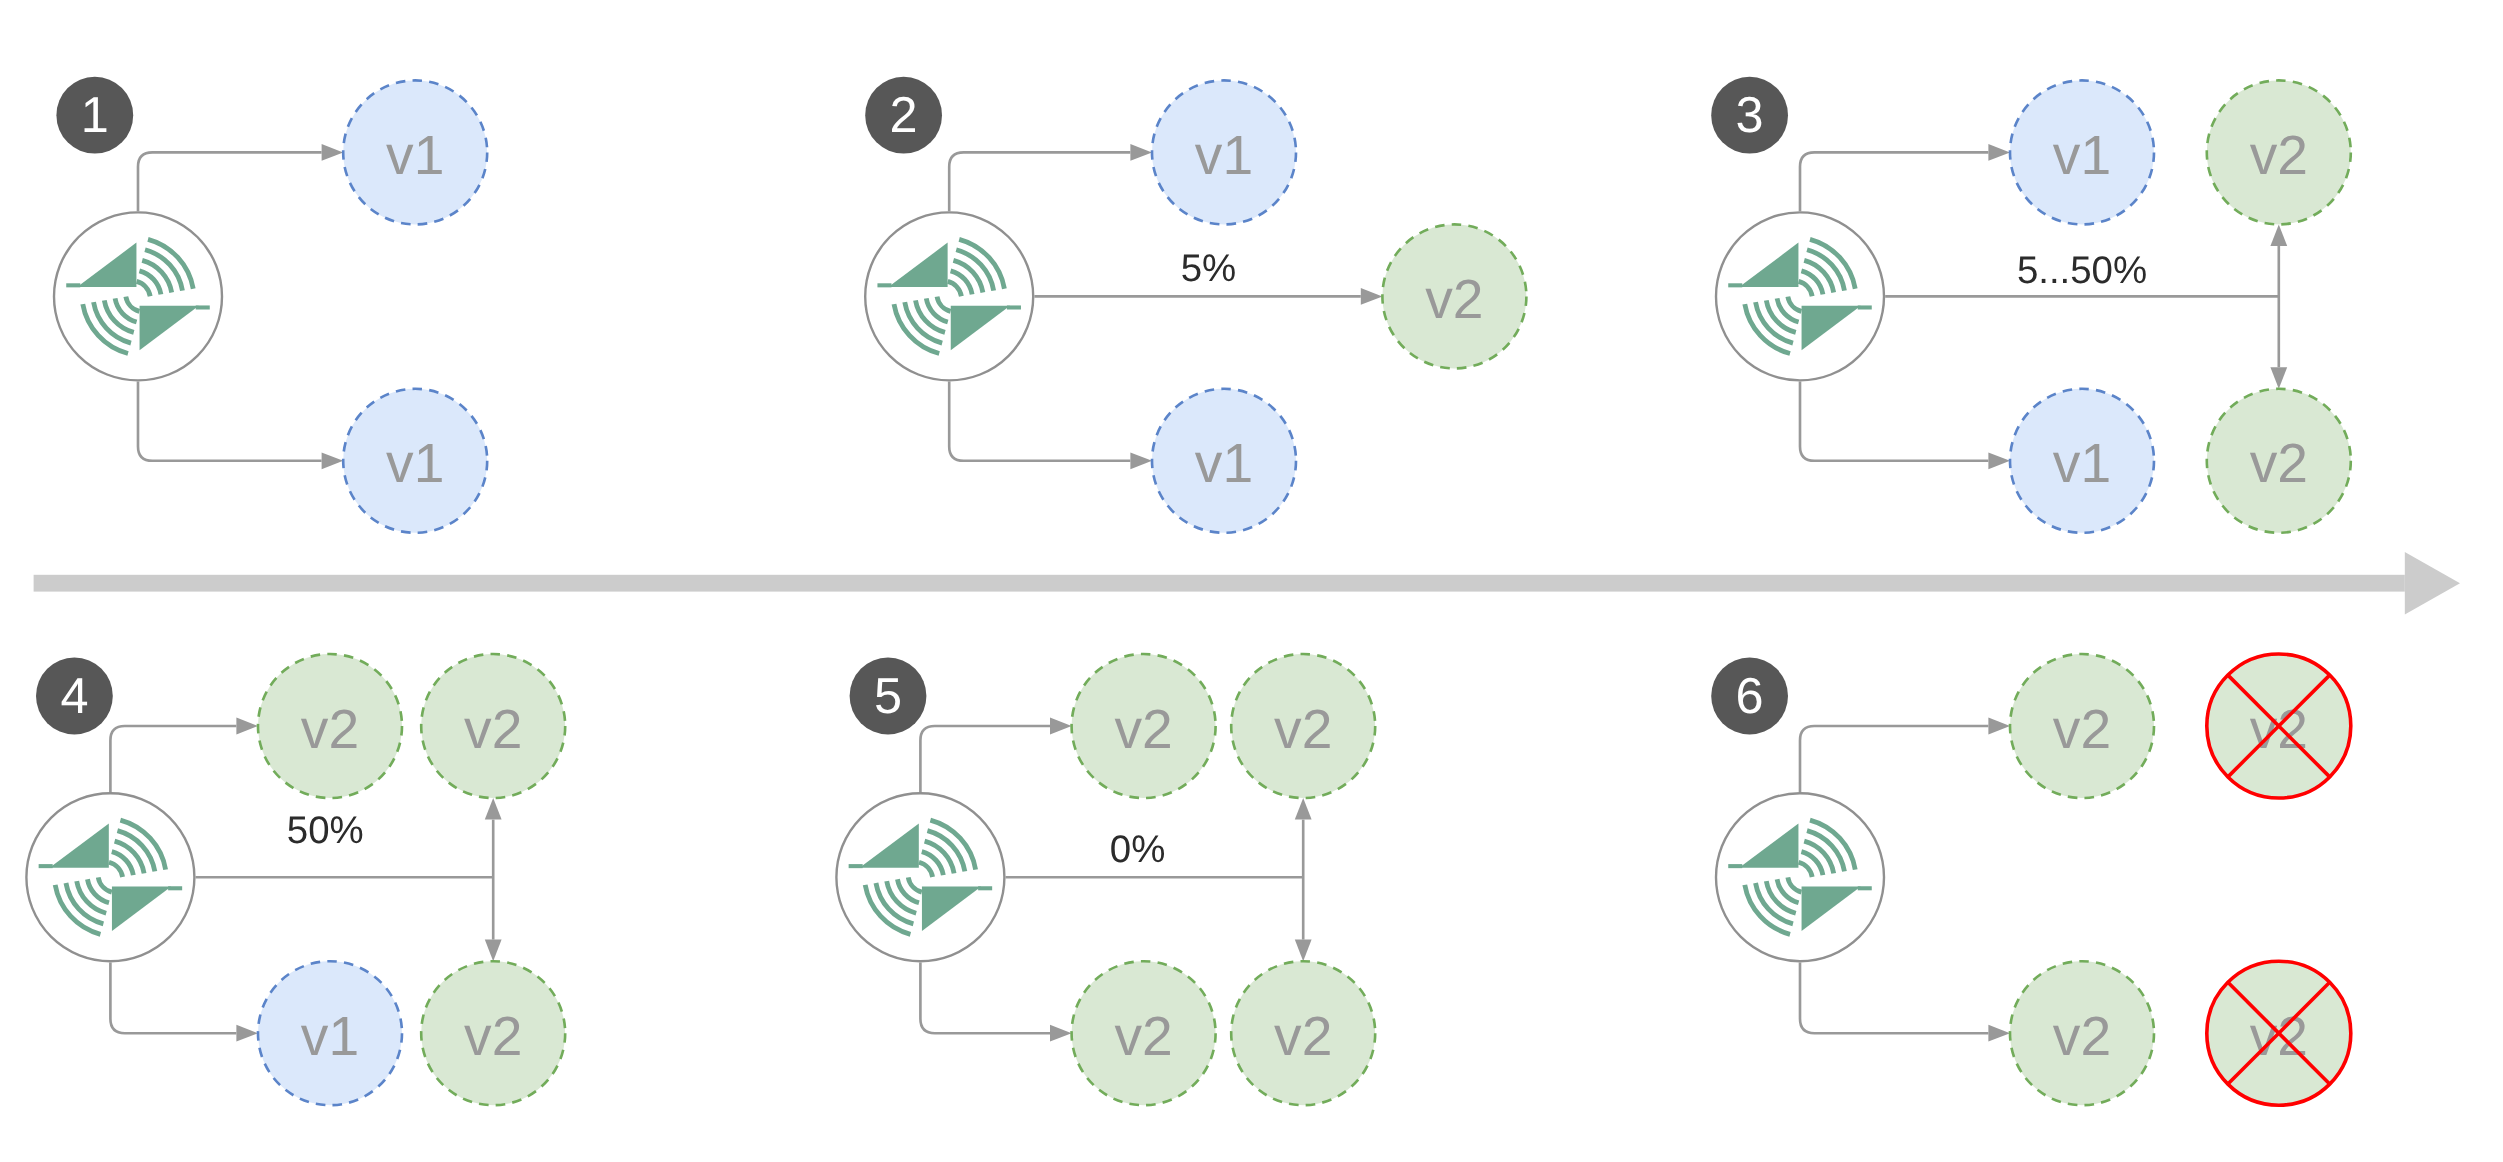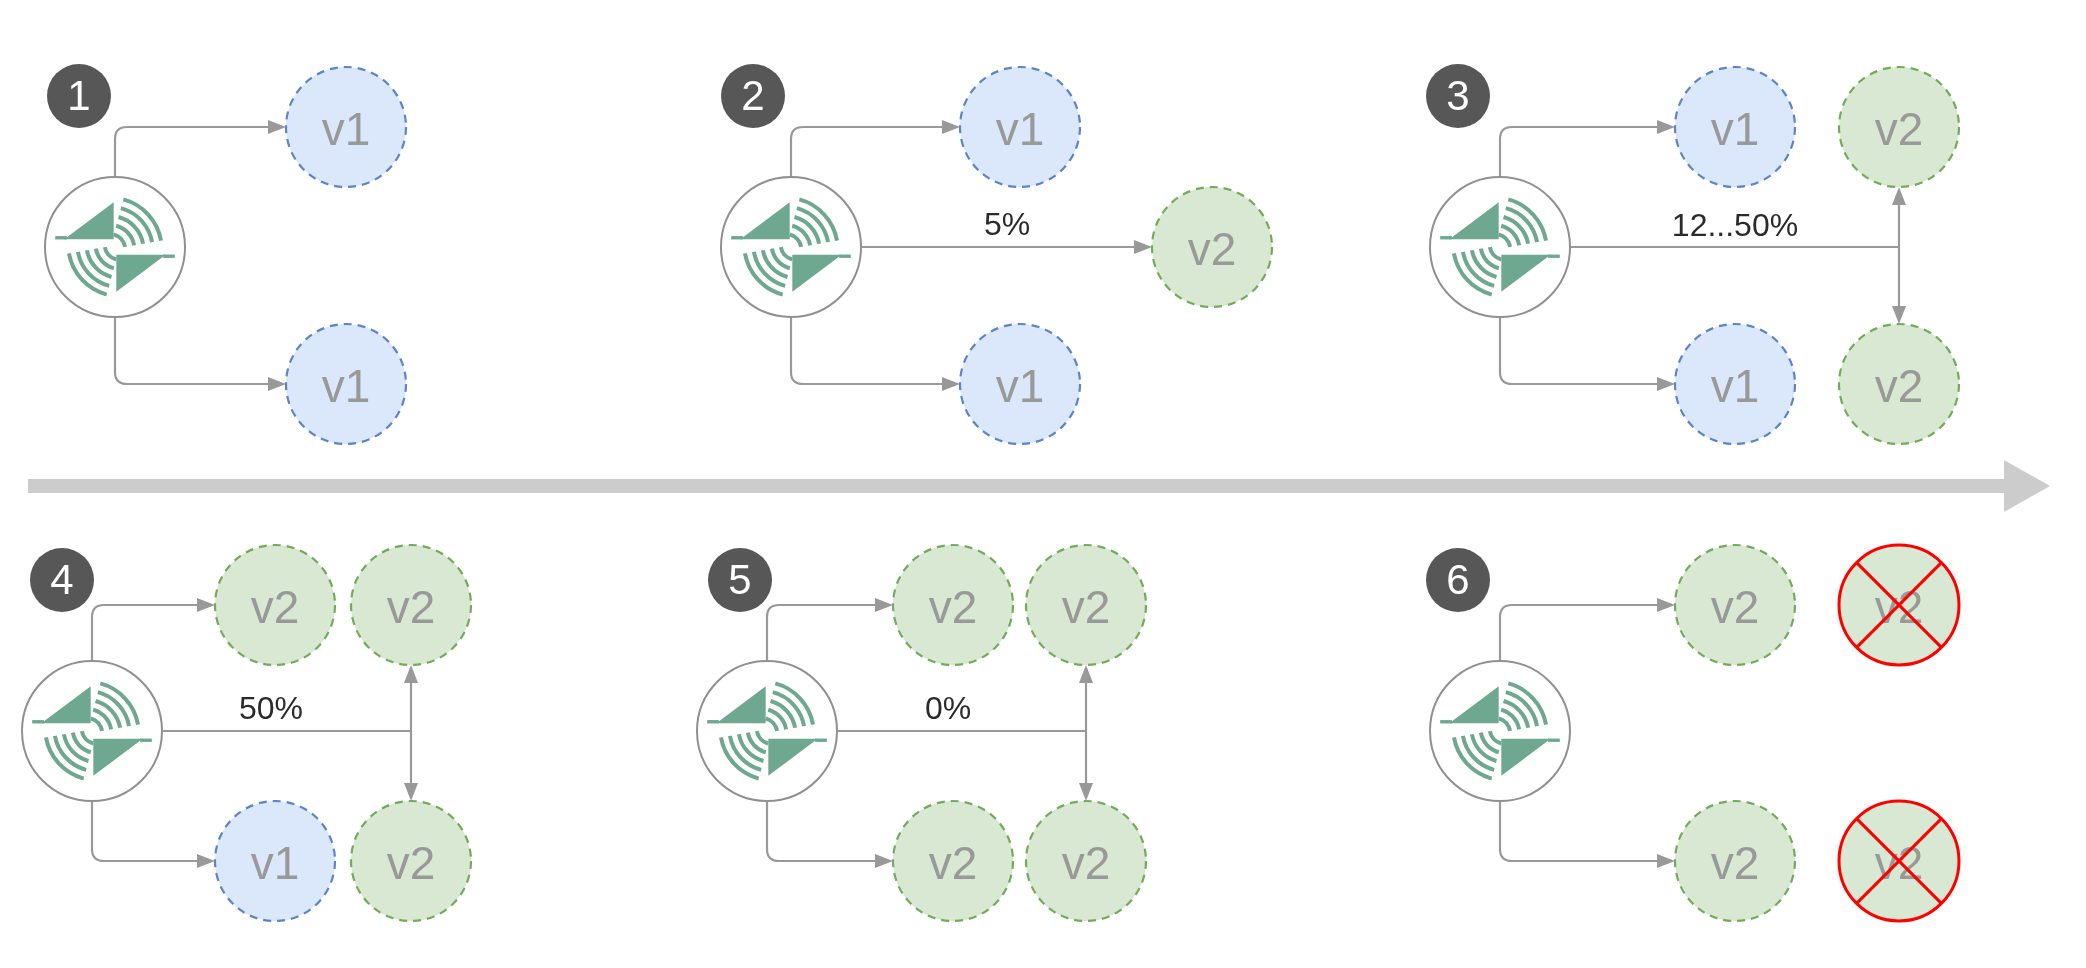--- a/index.html
+++ b/index.html
@@ -160,21 +160,21 @@
       <text x="63" y="65">v2</text>
   </svg>
   <svg class="node" style="left:1672px;top:321px" width="126" height="126">
     <circle class="blue" cx="63" cy="63" r="60"></circle>
       <text x="63" y="65">v1</text>
   </svg>
   <svg class="node" style="left:1836px;top:321px" width="126" height="126">
     <circle class="green" cx="63" cy="63" r="60"></circle>
       <text x="63" y="65">v2</text>
   </svg>
-  <div class="pct" style="left:1735px;top:225px">12...50%</div>
+  <div class="pct" style="left:1735px;top:225px">5...50%</div>
 
   <div class="badge" style="left:30px;top:548px">4</div>
   <svg class="router" style="left:17px;top:656px" width="150" height="150">
       <use href="#router-glyph"></use>
     </svg>
   <svg class="node" style="left:212px;top:542px" width="126" height="126">
     <circle class="green" cx="63" cy="63" r="60"></circle>
       <text x="63" y="65">v2</text>
   </svg>
   <svg class="node" style="left:348px;top:542px" width="126" height="126">
@@ -182,21 +182,21 @@
       <text x="63" y="65">v2</text>
   </svg>
   <svg class="node" style="left:212px;top:798px" width="126" height="126">
     <circle class="blue" cx="63" cy="63" r="60"></circle>
       <text x="63" y="65">v1</text>
   </svg>
   <svg class="node" style="left:348px;top:798px" width="126" height="126">
     <circle class="green" cx="63" cy="63" r="60"></circle>
       <text x="63" y="65">v2</text>
   </svg>
-  <div class="pct" style="left:271px;top:708px">50%</div>
+  <div class="pct" style="left:271px;top:692px">50%</div>
 
   <div class="badge" style="left:708px;top:548px">5</div>
   <svg class="router" style="left:692px;top:656px" width="150" height="150">
       <use href="#router-glyph"></use>
     </svg>
   <svg class="node" style="left:890px;top:542px" width="126" height="126">
     <circle class="green" cx="63" cy="63" r="60"></circle>
       <text x="63" y="65">v2</text>
   </svg>
   <svg class="node" style="left:1023px;top:542px" width="126" height="126">

